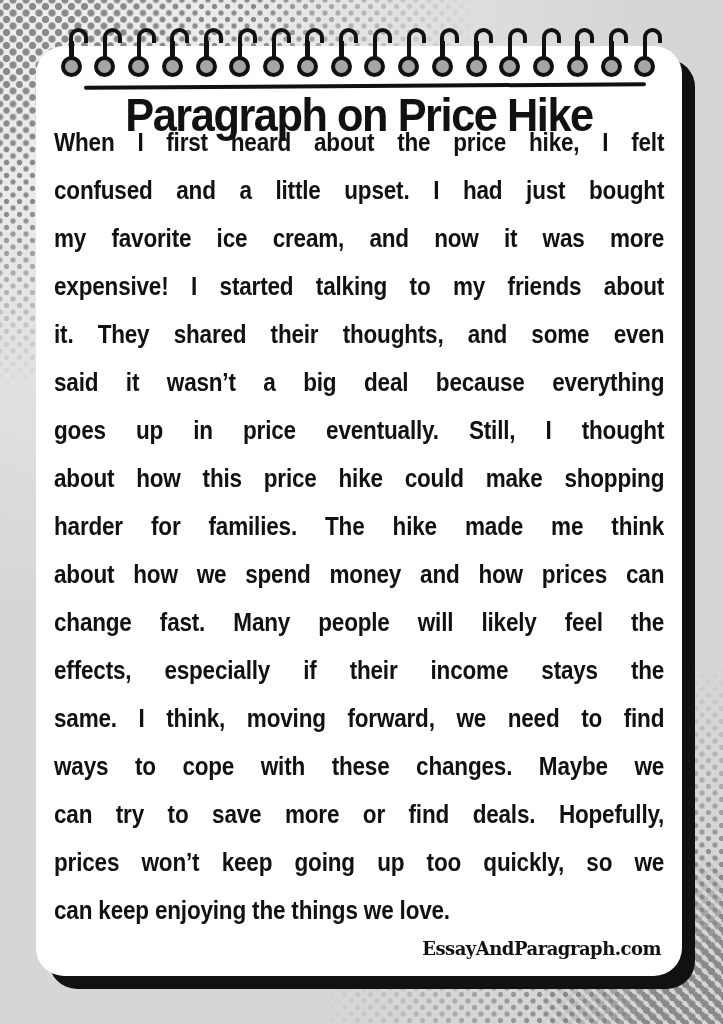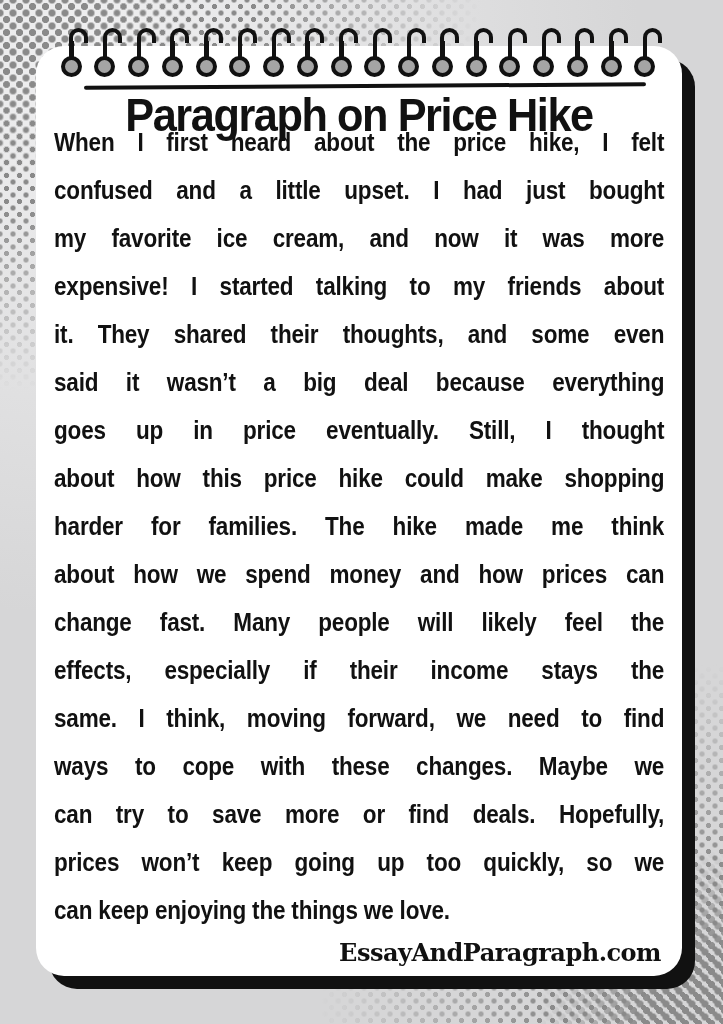--- a/index.html
+++ b/index.html
@@ -162,21 +162,21 @@
          text-align-last: left;
     text-align: left;
   }
 
   
   .site-credit {
     position: absolute;
     right: 62px;
     top: 938px;
     font-family: "DejaVu Serif", "Liberation Serif", serif;
-    font-size: 24px;
+    font-size: 18px;
     font-weight: bold;
     letter-spacing: -0.5px;
     color: var(--ink);
   }
 </style>
 </head>
 <body>
 
 <div class="page">
 

